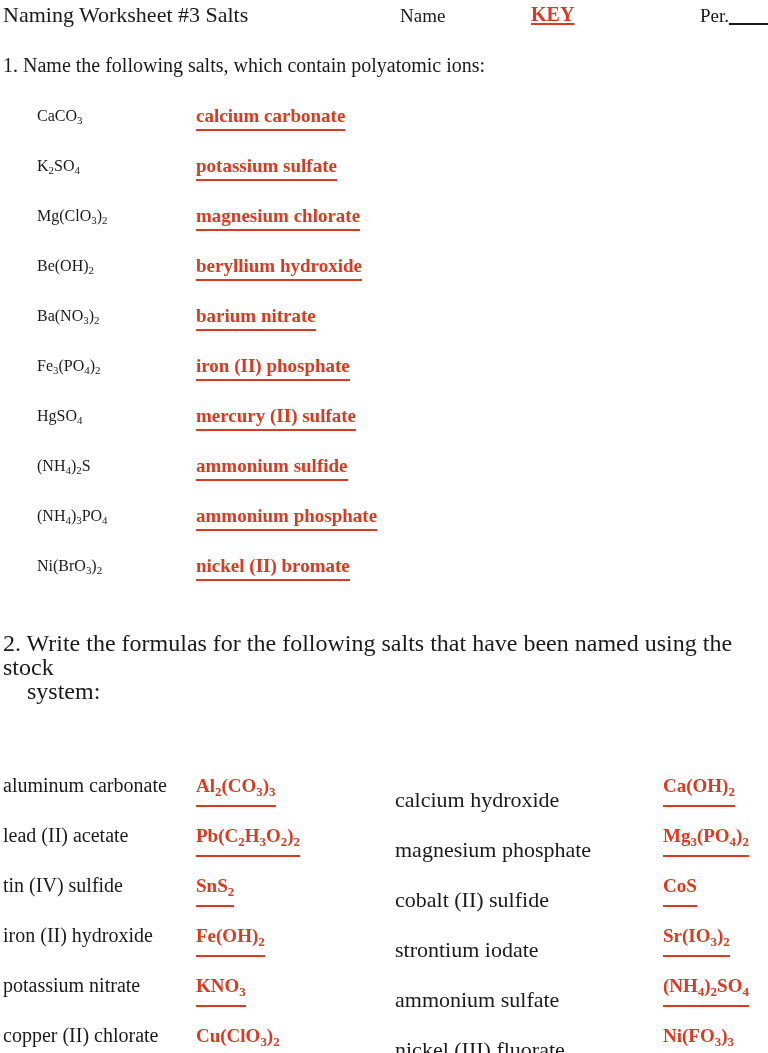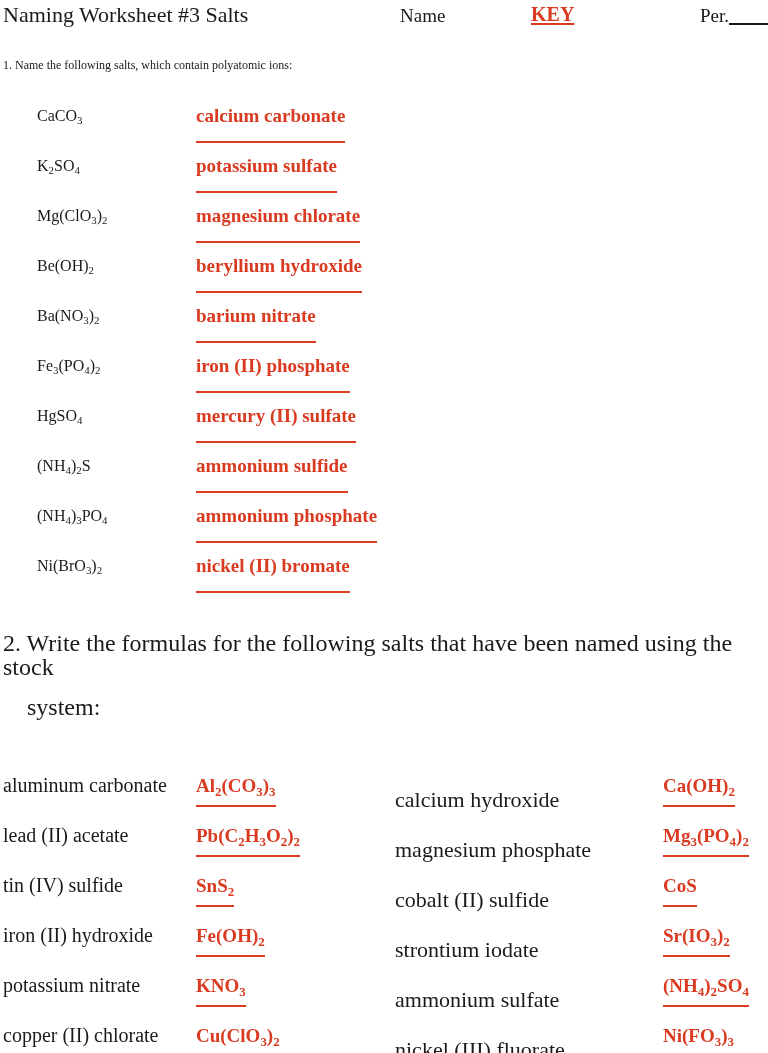--- a/index.html
+++ b/index.html
@@ -70,35 +70,35 @@
     width: 46px;
     border-bottom: 2px solid #1a1a1a;
     vertical-align: -3px;
   }
 
   
   .q1 {
     position: absolute;
     left: 3px;
     top: 52px;
-    font-size: 12px;
+    font-size: 20px;
     line-height: 26px;
     white-space: nowrap;
     font-family: Liberation Serif, serif;
   }
   .q2 {
     position: absolute;
     left: 3px;
     top: 631px;
     width: 760px;
     font-size: 24px;
     line-height: 24px;
   }
   .q2-line1 { display: block; }
-  .q2-line2 { display: block; margin-top: 16px; margin-left: 24px; }
+  .q2-line2 { display: block; margin-top: 0; margin-left: 24px; }
 
   
   .s1 {
     position: absolute;
     left: 0;
     top: 103px;
     width: 768px;
   }
   .s1-row {
     position: relative;
@@ -115,21 +115,21 @@
   .s1-answer {
     position: absolute;
     left: 196px;
     top: 0;
     font-size: 19px;
     line-height: 25px;
     font-weight: bold;
     color: #D93A20;
     white-space: nowrap;
     border-bottom: 2px solid #D93A20;
-    padding-bottom: 13px;
+    padding-bottom: 1px;
   }
 
   
   .s2 {
     position: absolute;
     left: 0;
     top: 773px;
     width: 768px;
   }
   .s2-row {

